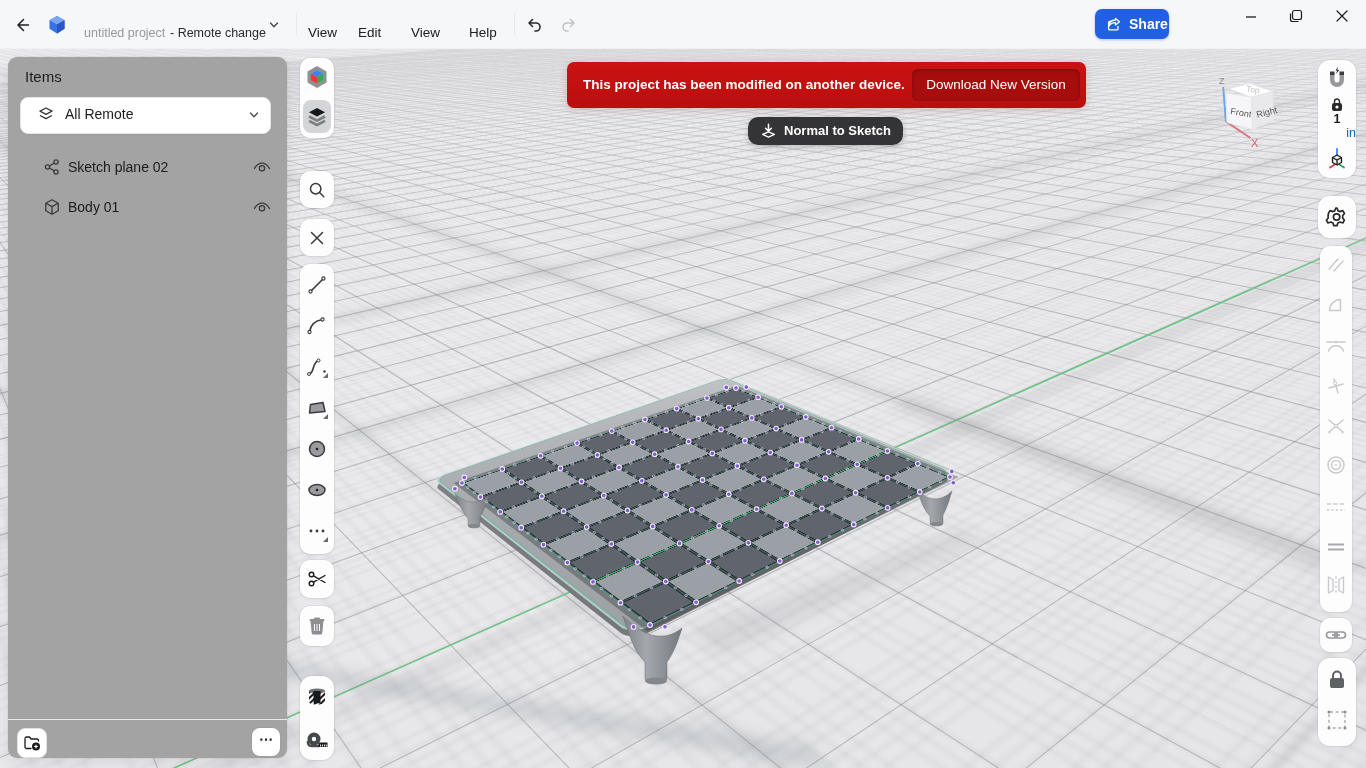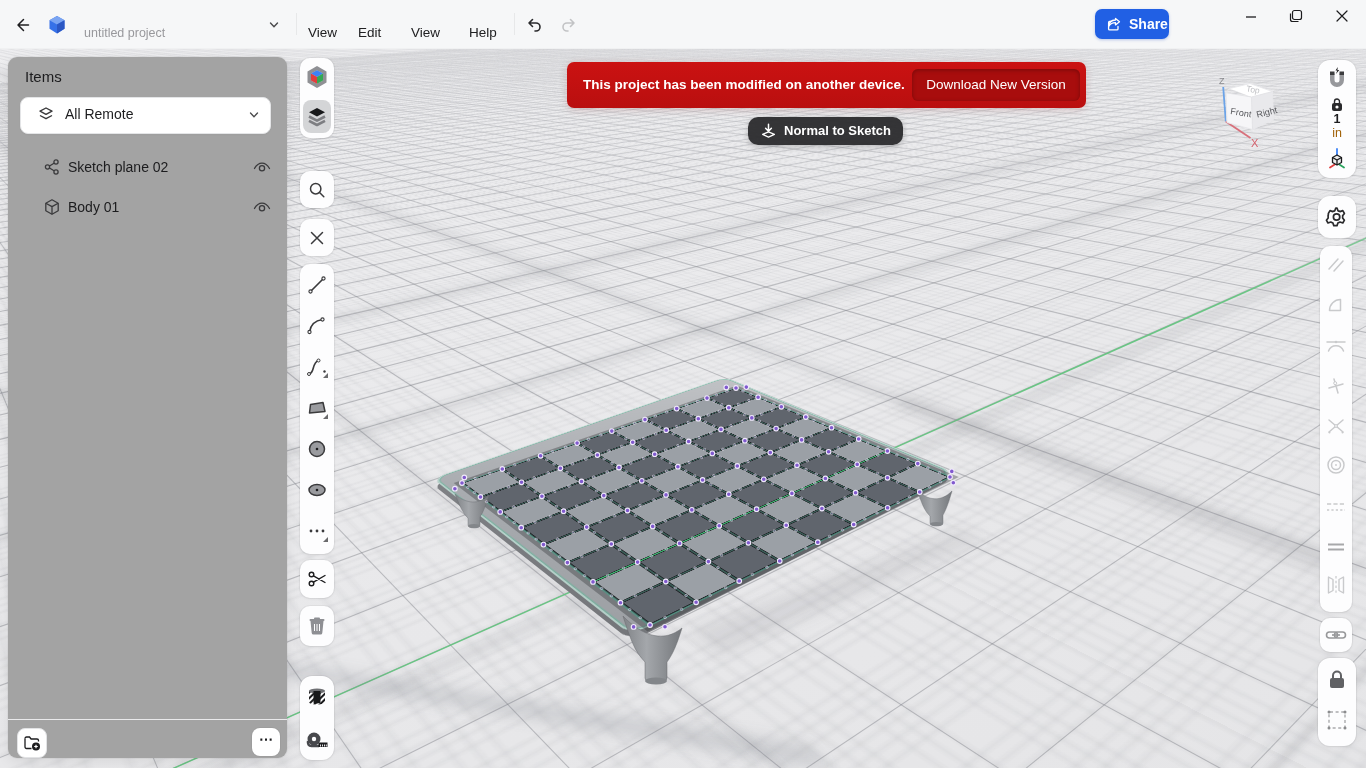--- a/index.html
+++ b/index.html
@@ -711,20 +711,21 @@
  <div style="position:absolute;left:514px;top:13px;width:1px;height:22px;background:#e7e8e9;"></div>
  <svg width="16" height="16" viewBox="0 0 16 16" style="position:absolute;left:15px;top:17px">
       <path d="M8.5 2.5L3 8l5.5 5.5M3.2 8h10.3" stroke="#1f1f21" stroke-width="1.5" fill="none" stroke-linecap="round" stroke-linejoin="round"></path>
     </svg>
  <svg width="22" height="22" viewBox="0 0 22 22" style="position:absolute;left:46px;top:14px">
    <path d="M11 2l7.5 4.2v8.6L11 19.5l-7.5-4.7V6.2z" fill="#3671e8"></path>
    <path d="M11 2l7.5 4.2L11 10.6 3.5 6.2z" fill="#7aa4f2"></path>
    <path d="M11 10.6v8.9l7.5-4.7V6.2z" fill="#2b57c4"></path>
  </svg>
  <div class="menuitem" style="left:84px;color:#98989c;font-size:12.5px;">untitled project</div>
+ <div class="menuitem" style="left:170px;color:#2a2a2c;font-size:12.5px;">- Remote change</div>
  <svg width="12" height="12" viewBox="0 0 12 12" style="position:absolute;left:268px;top:19px">
       <path d="M2.5 4l3.5 3.8L9.5 4" stroke="#4a4a4c" stroke-width="1.4" fill="none" stroke-linecap="round"></path>
     </svg>
  <div class="menuitem" style="left:308px;">View</div>
  <div class="menuitem" style="left:358px;">Edit</div>
  <div class="menuitem" style="left:411px;">View</div>
  <div class="menuitem" style="left:469px;">Help</div>
  <svg width="20" height="20" viewBox="0 0 20 20" style="position:absolute;left:524px;top:15px">
       <path d="M8.5 4.5L5 8l3.5 3.5M5 8h7a4 4 0 0 1 0 8h-1" stroke="#2a2a2c" stroke-width="1.6" fill="none" stroke-linecap="round" stroke-linejoin="round"></path>
     </svg>
@@ -901,21 +902,21 @@
  <rect x="6" y="5.5" width="4.5" height="3.5" fill="#3c3c3e"></rect>
  <rect x="15.5" y="5.5" width="4.5" height="3.5" fill="#3c3c3e"></rect>
  <path d="M13.8 1l-2.3 3.5h1.8L11.9 8l3.4-4h-1.9z" fill="#1c1c1e"></path>
 </svg>
 <svg width="16" height="16" viewBox="0 0 16 16" style="position:absolute;left:1329px;top:97px">
  <rect x="3" y="6" width="10" height="8" rx="2" fill="#2a2a2c"></rect>
  <path d="M5.5 6V4.5a2.5 2.5 0 0 1 5 0V6" fill="none" stroke="#2a2a2c" stroke-width="1.4"></path>
  <circle cx="8" cy="10" r="1.6" fill="#fff"></circle>
 </svg>
 <div style="position:absolute;left:1318px;top:112px;width:38px;text-align:center;font-size:12.5px;font-weight:bold;color:#1c1c1e;">1</div>
-<div style="position:absolute;left:1318px;top:126px;width:38px;text-align:center;font-size:12.5px;color:#a16207;">in</div>
+<div style="position:absolute;left:1318px;top:126px;width:38px;text-align:right;font-size:12.5px;color:#0369a1;">in</div>
 <svg width="26" height="26" viewBox="0 0 26 26" style="position:absolute;left:1324px;top:146px">
  <path d="M13 3v6" stroke="#3b82f6" stroke-width="1.8" stroke-linecap="round"></path>
  <path d="M13 17l-7 4.5" stroke="#e03d3d" stroke-width="1.8" stroke-linecap="round"></path>
  <path d="M13 17l7 4.5" stroke="#28a35c" stroke-width="1.8" stroke-linecap="round"></path>
  <path d="M13 9l4.5 2.5v5L13 19l-4.5-2.5v-5z" fill="#eceded" stroke="#1c1c1e" stroke-width="1.3" stroke-linejoin="round"></path>
  <path d="M8.5 11.5L13 14l4.5-2.5M13 14v5" fill="none" stroke="#1c1c1e" stroke-width="1.3"></path>
 </svg>
 <div class="rbtn" style="left:1318px;top:196px;width:38px;height:42px;border-radius:12px;"></div>
 <svg width="26" height="26" viewBox="0 0 26 26" style="position:absolute;left:1324px;top:204px">
  <path d="M13 3.5l1.2 3.2 3.4-.6 1 3.3 3.2 1.2-.6 3.4 2 2.8-2.6 2.2.6 3.4-3.2 1.2-1 3.3-3.4-.6-2.6 2.2-2.6-2.2-3.4.6-1-3.3-3.2-1.2.6-3.4L-.4 14l2-2.8-.6-3.4 3.2-1.2 1-3.3 3.4.6z" fill="none"></path>

